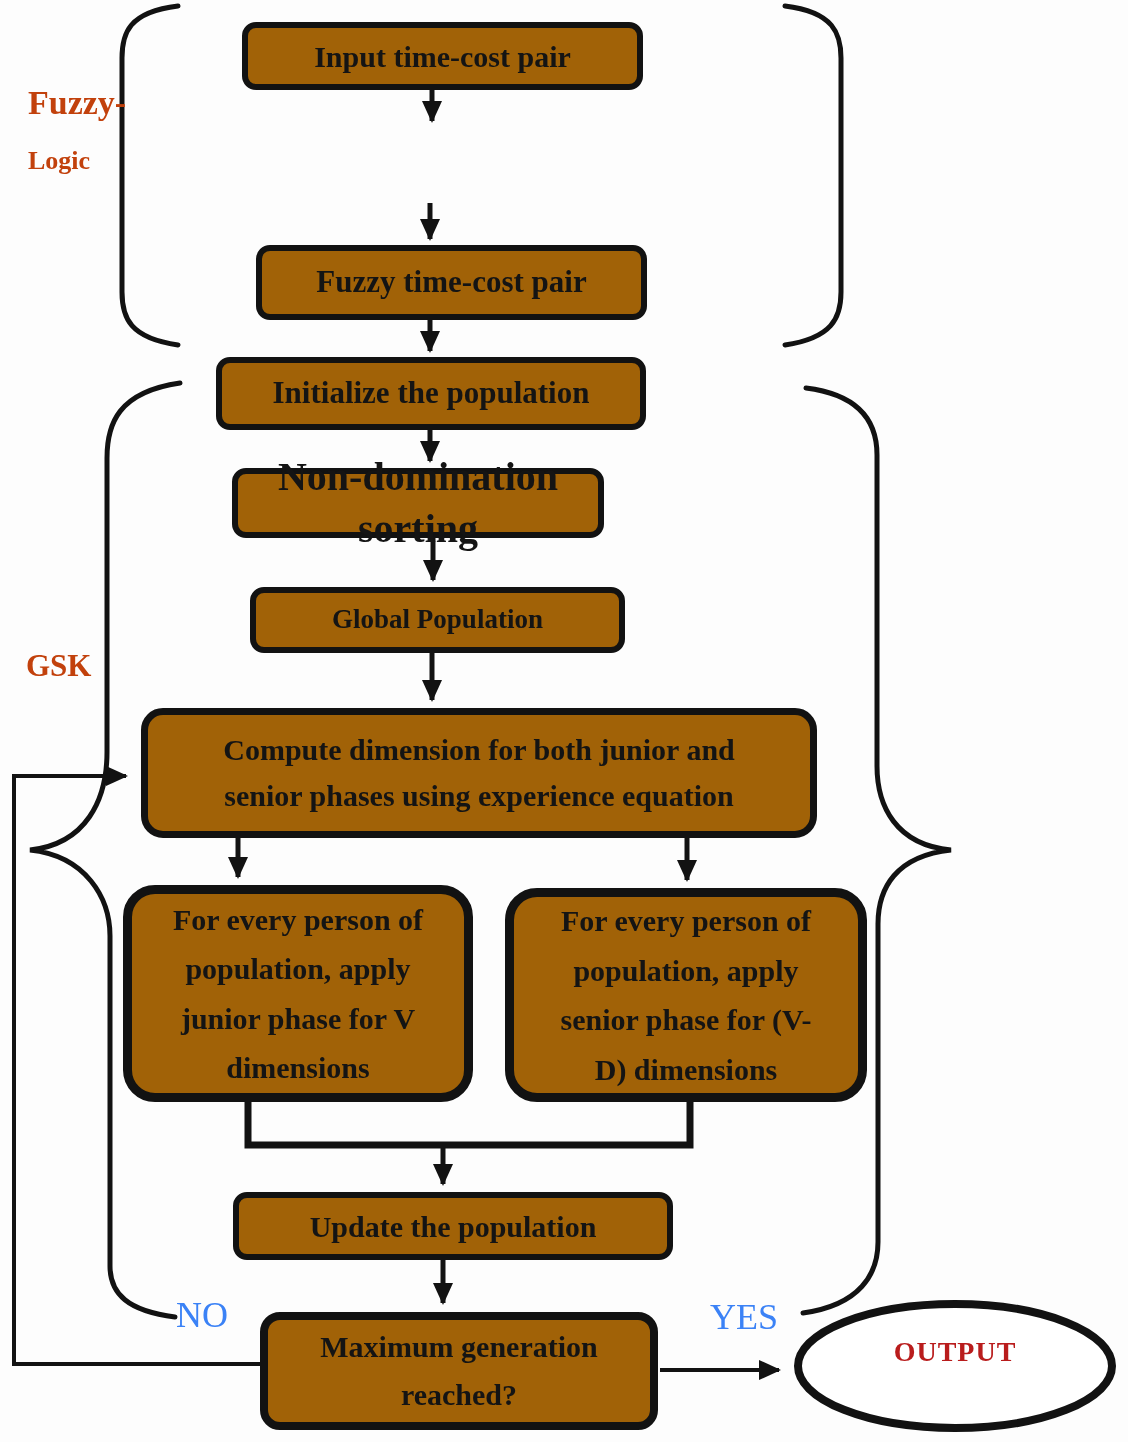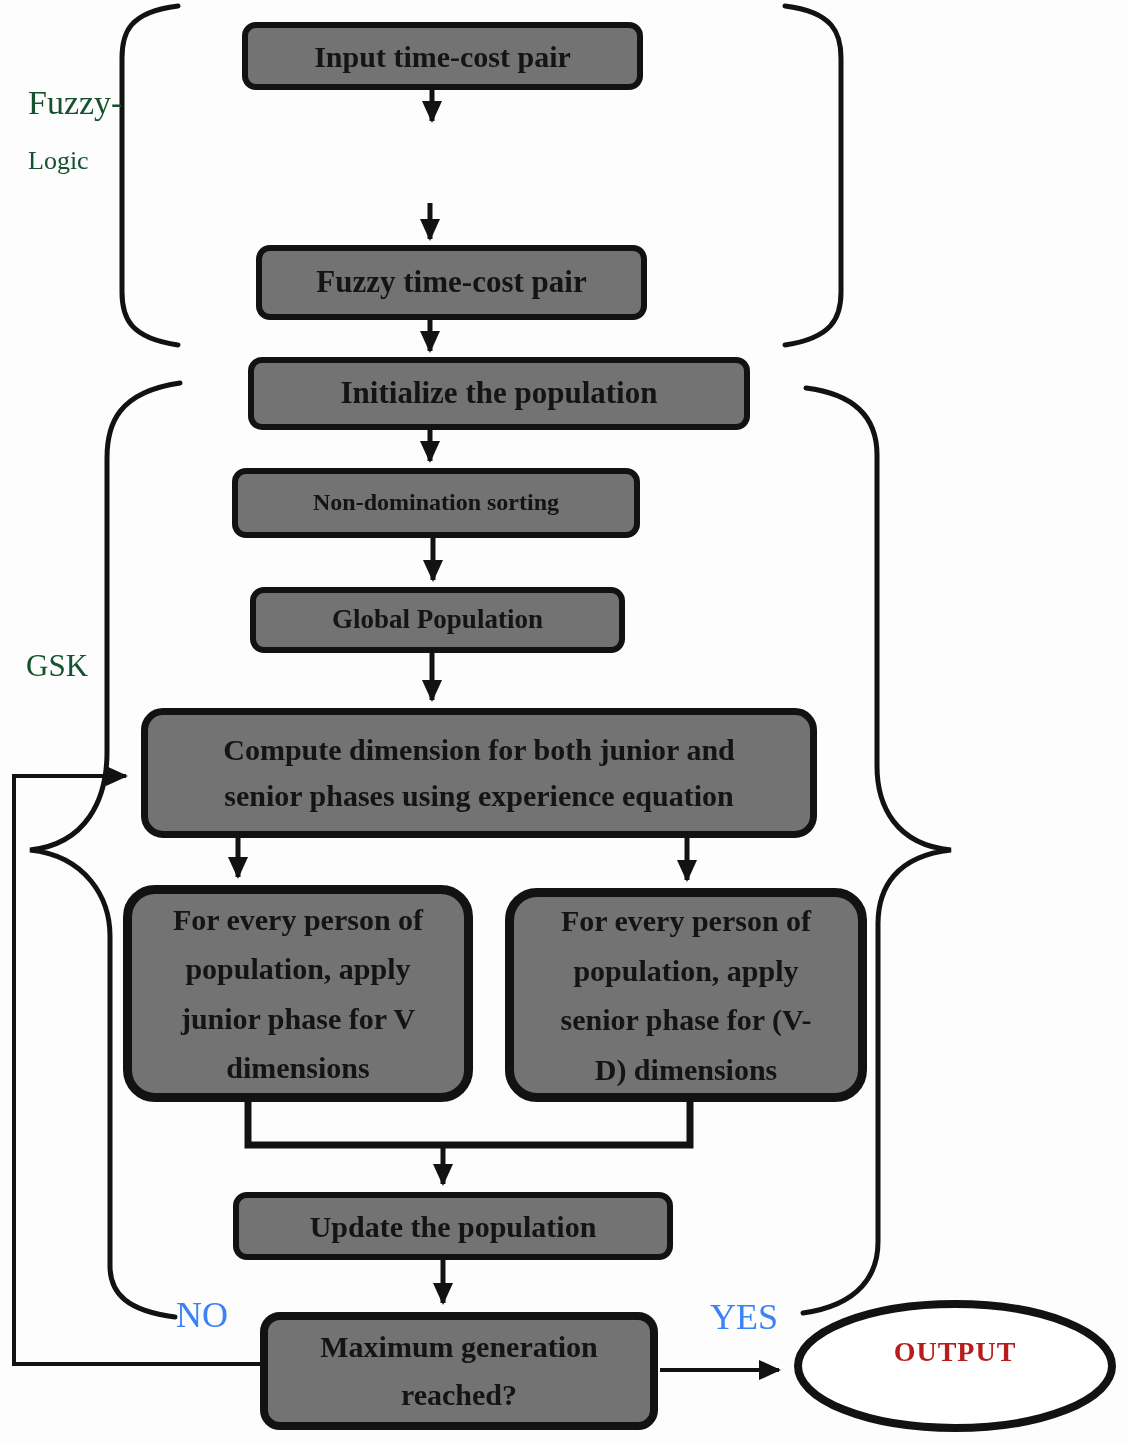--- a/index.html
+++ b/index.html
@@ -19,53 +19,53 @@
   }
   #connector-layer {
     position: absolute;
     left: 0; top: 0;
     width: 1128px;
     height: 1442px;
   }
   .node {
     position: absolute;
     box-sizing: border-box;
-    background: #737373;
+    background: #a16207;
     border: 6px solid #121212;
     border-radius: 14px;
     display: flex;
     align-items: center;
     justify-content: center;
     text-align: center;
     font-weight: 700;
     white-space: pre-line;
     font-size: 30px;
     line-height: 1.3;
     color: #141414;
   }
   .side-label {
     position: absolute;
-    font-weight: 400;
+    font-weight: 700;
     font-size: 33px;
-    color: #14532d;
+    color: #c2410c;
     white-space: nowrap;
   }
   .edge-label {
     position: absolute;
     font-weight: 400;
     font-size: 36px;
     color: #3b82f6;
     white-space: nowrap;
   }
   
   #node-input      { left: 242px; top: 22px;  width: 401px; height: 68px; }
   #node-framework  { left: 233px; top: 127px; width: 419px; height: 76px; font-size: 31px; }
   #node-fuzzy-pair { left: 256px; top: 245px; width: 391px; height: 75px; font-size: 31px; }
-  #node-initialize { left: 248px; top: 357px; width: 502px; height: 73px; font-size: 31px; }
-  #node-sorting    { left: 232px; top: 468px; width: 408px; height: 70px; font-size: 24px; }
+  #node-initialize { left: 216px; top: 357px; width: 430px; height: 73px; font-size: 31px; }
+  #node-sorting    { left: 232px; top: 468px; width: 372px; height: 70px; font-size: 40px; }
   #node-global     { left: 250px; top: 587px; width: 375px; height: 66px; font-size: 27px; }
   #node-compute    { left: 141px; top: 708px; width: 676px; height: 130px;
                      border-width: 7px; border-radius: 22px; line-height: 1.55; }
   #node-junior     { left: 123px; top: 885px; width: 350px; height: 217px;
                      border-width: 9px; border-radius: 32px; line-height: 1.65; }
   #node-senior     { left: 505px; top: 888px; width: 362px; height: 214px;
                      border-width: 9px; border-radius: 32px; line-height: 1.65; }
   #node-update     { left: 233px; top: 1192px; width: 440px; height: 68px; }
   #node-decision   { left: 260px; top: 1312px; width: 398px; height: 118px;
                      border-width: 8px; border-radius: 20px; line-height: 1.6; }

